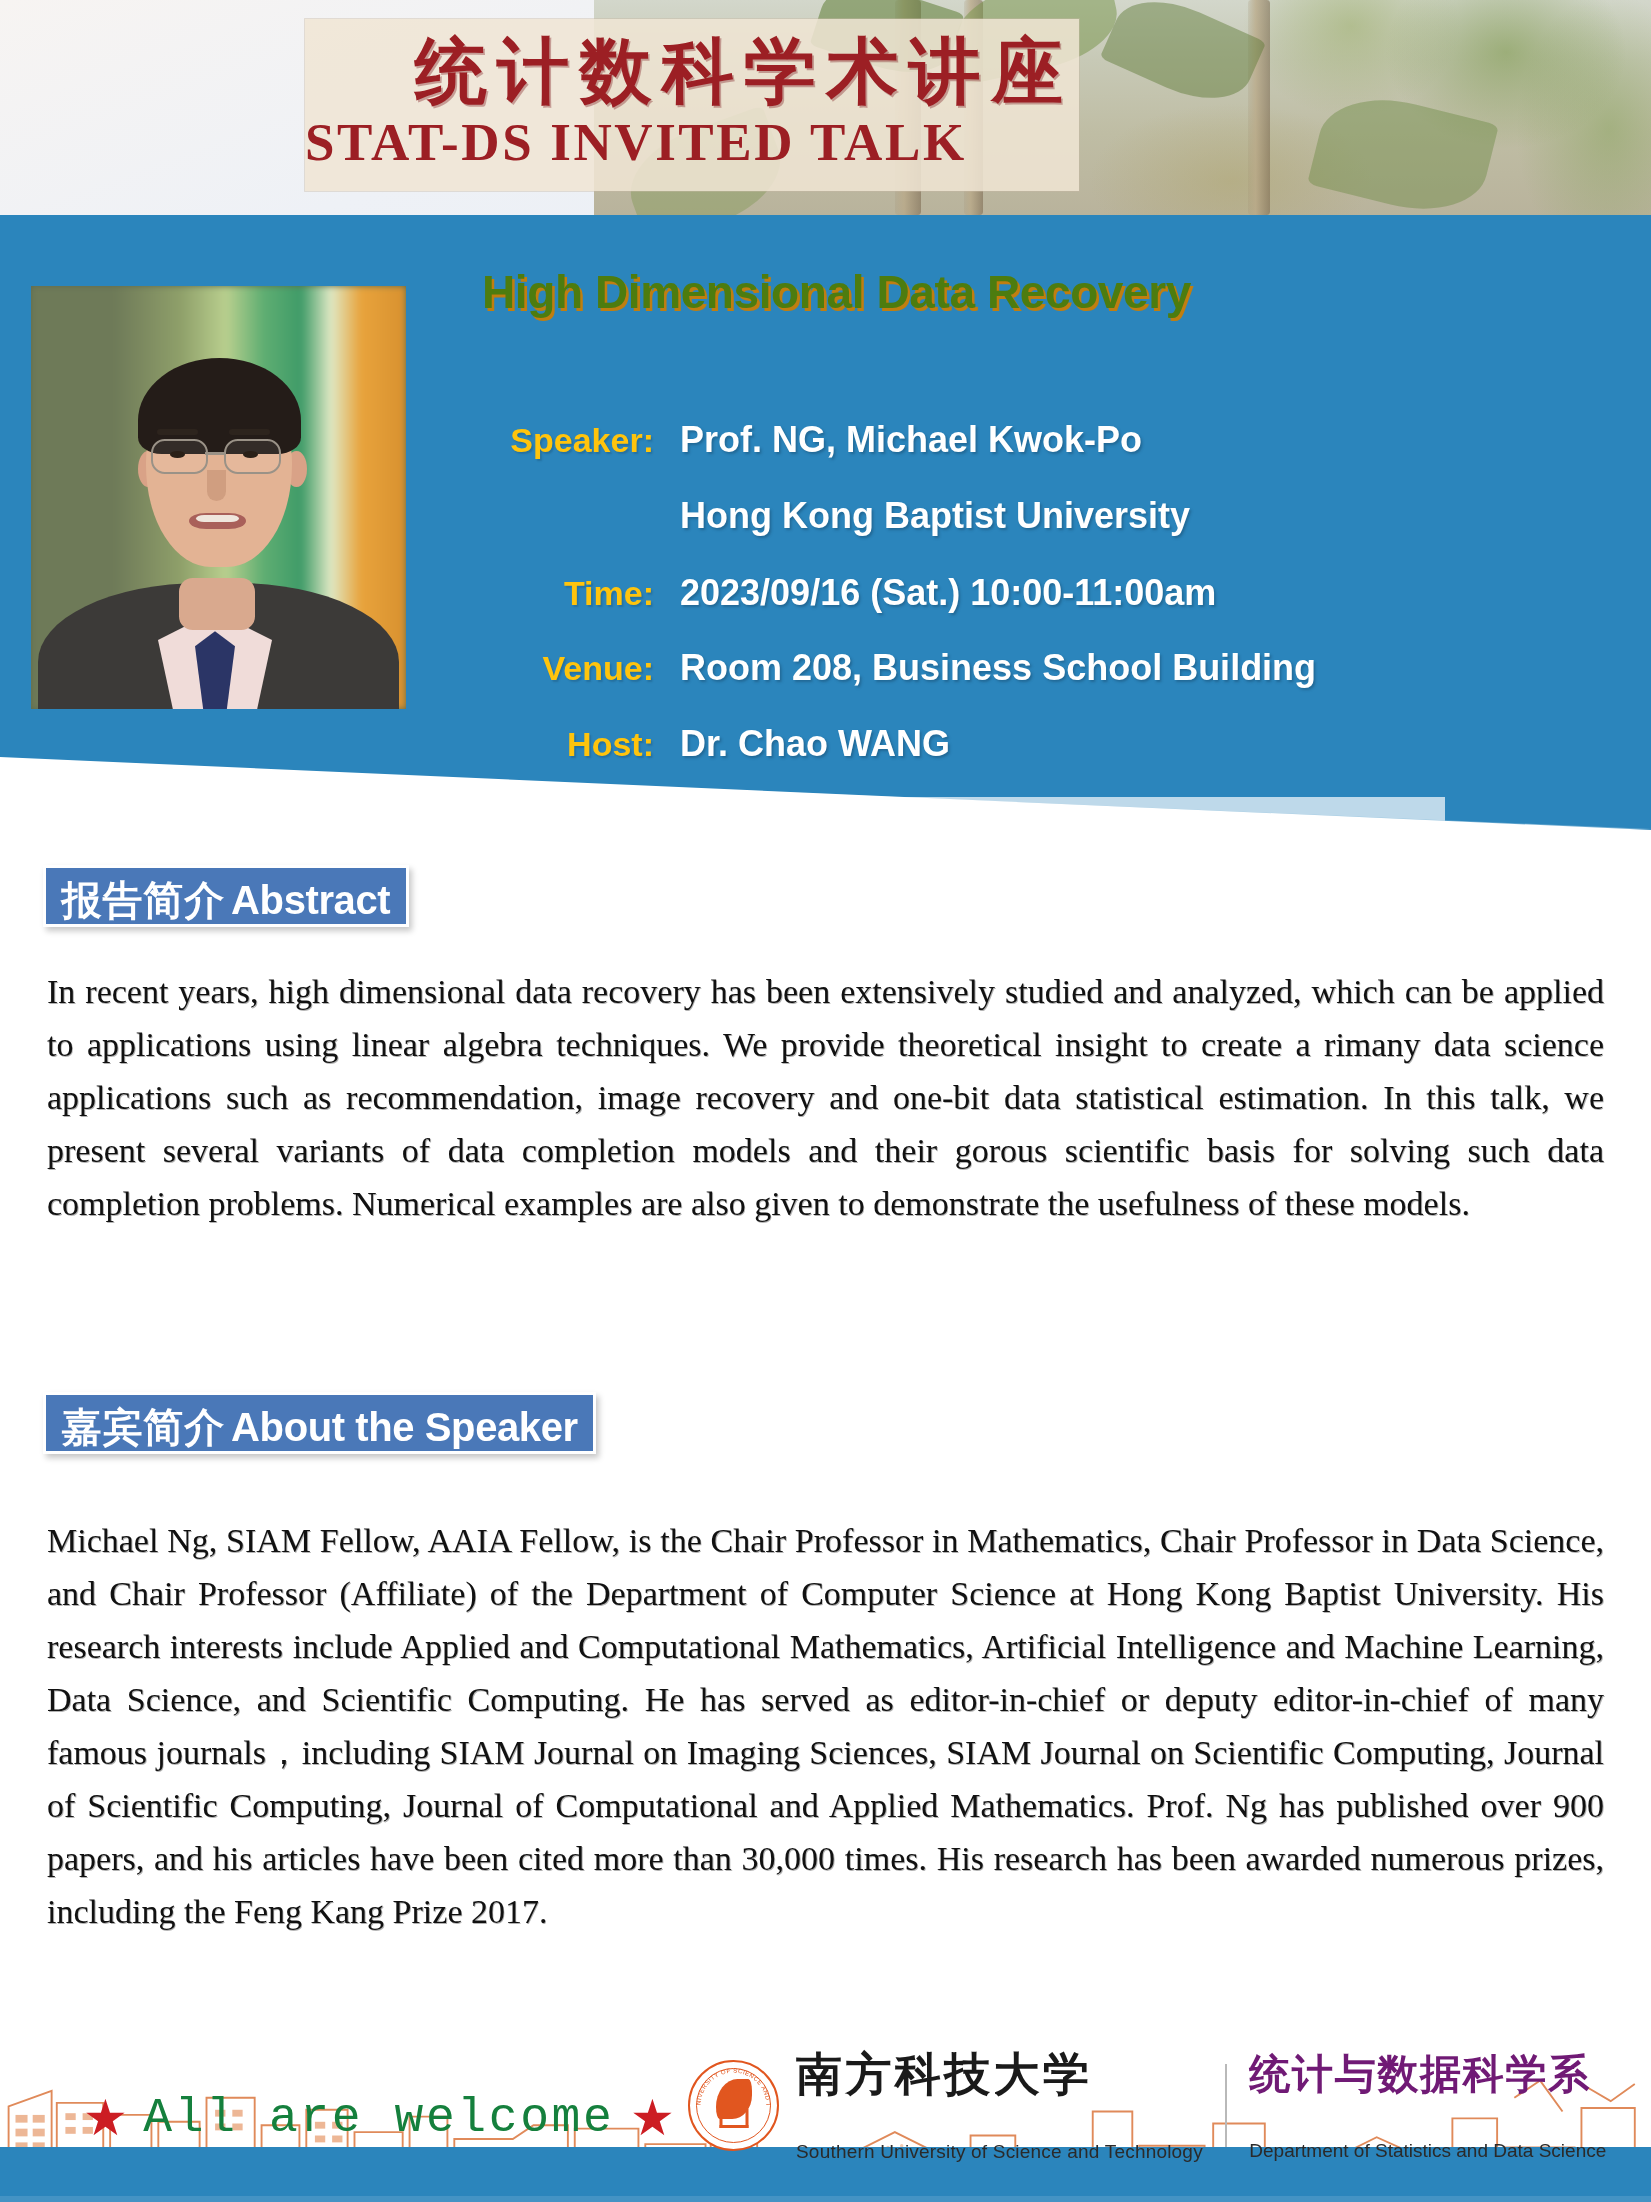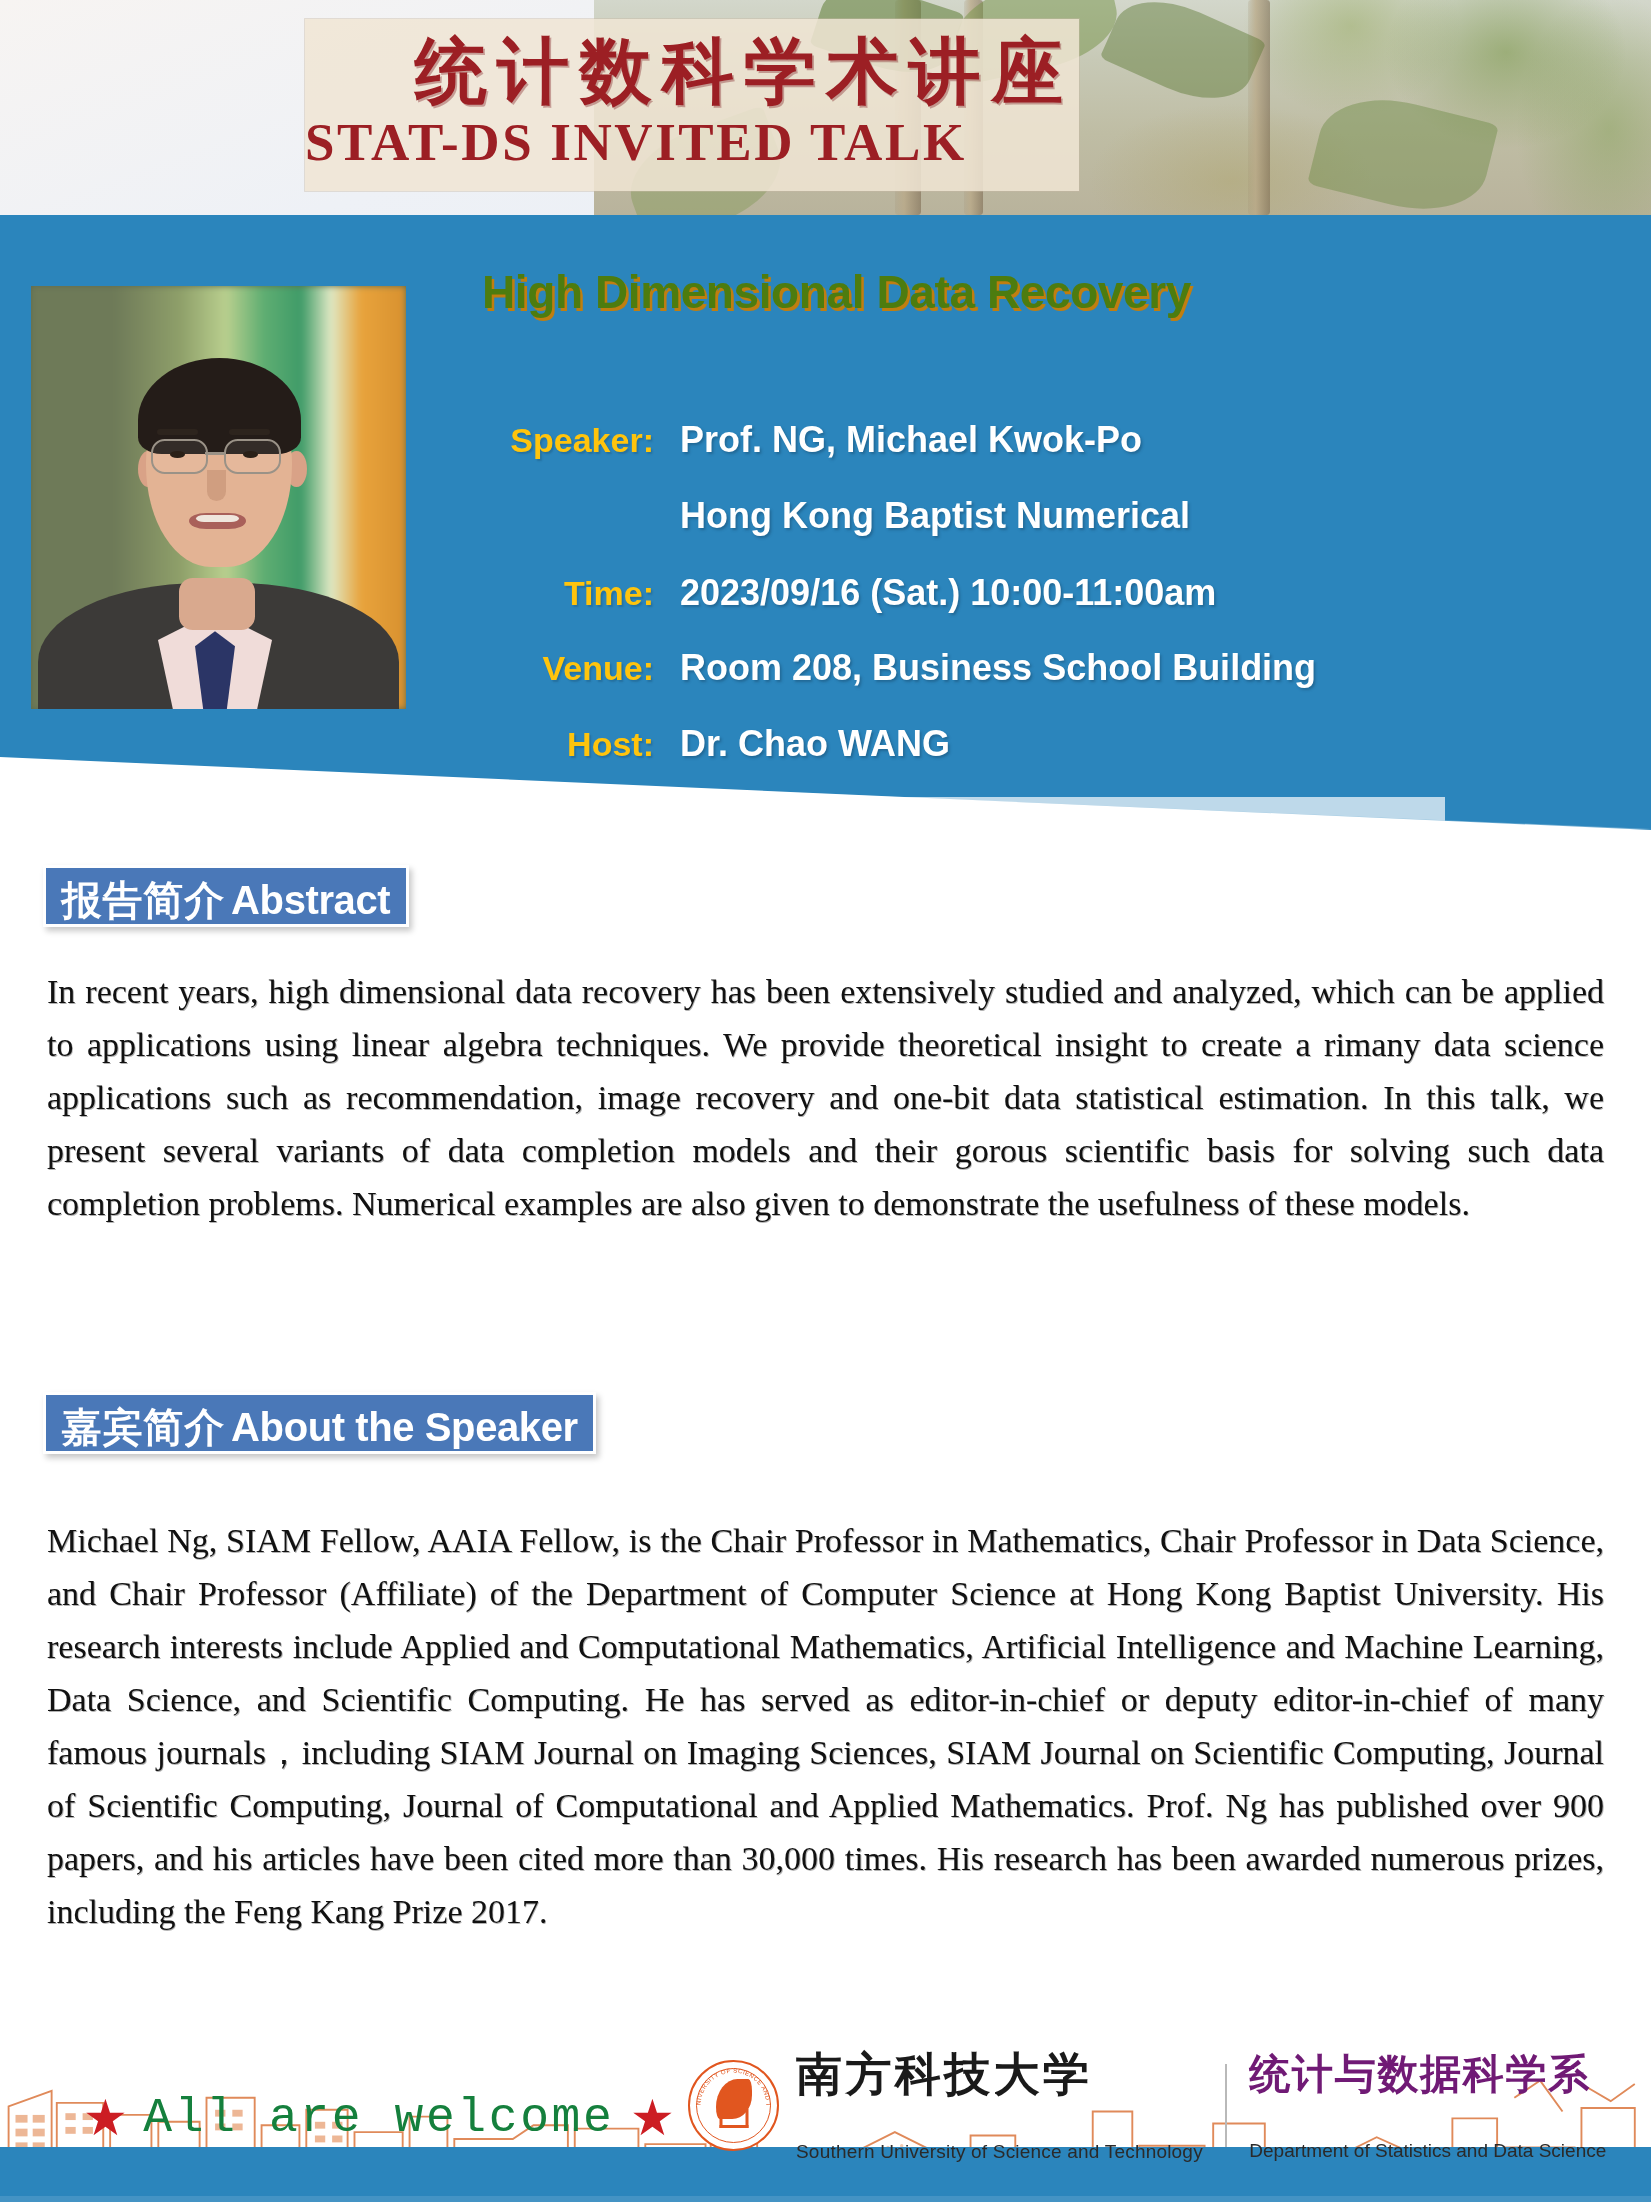--- a/index.html
+++ b/index.html
@@ -504,21 +504,21 @@
 
 <div class="talk-title">High Dimensional Data Recovery</div>
 
 <div class="details">
   <div class="drow">
     <div class="dlabel">Speaker:</div>
     <div class="dval">Prof. NG, Michael Kwok-Po</div>
   </div>
   <div class="drow">
     <div class="dlabel"></div>
-    <div class="dval sub">Hong Kong Baptist Numerical</div>
+    <div class="dval sub">Hong Kong Baptist University</div>
   </div>
   <div class="drow">
     <div class="dlabel">Time:</div>
     <div class="dval">2023/09/16   (Sat.)   10:00-11:00am</div>
   </div>
   <div class="drow">
     <div class="dlabel">Venue:</div>
     <div class="dval">Room 208, Business School Building</div>
   </div>
   <div class="drow">

